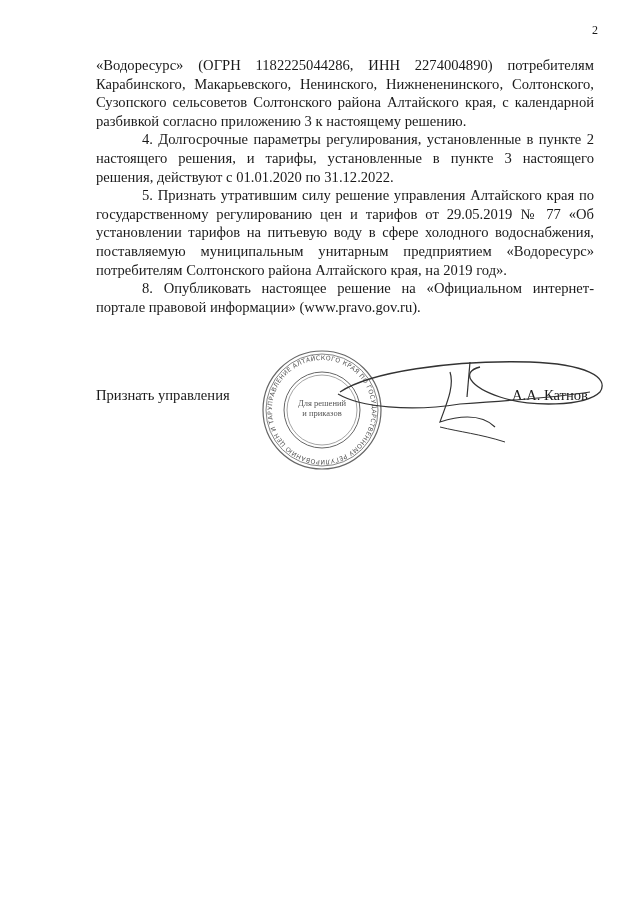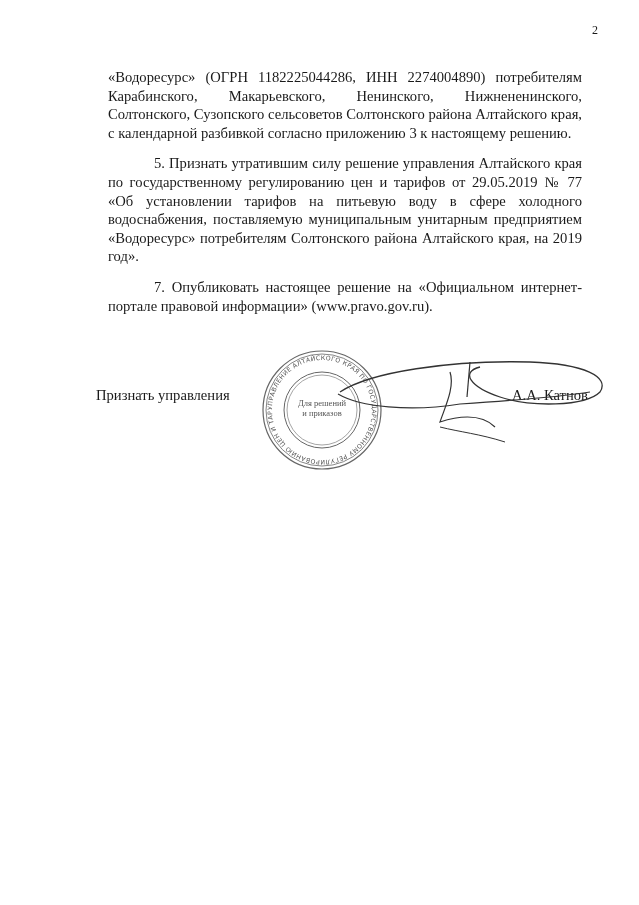--- a/index.html
+++ b/index.html
@@ -1,37 +1,38 @@
 <!DOCTYPE html>
 <html><head>
 <meta charset="utf-8">
 <style>
   html, body { margin: 0; padding: 0; background: #ffffff; }
   body { width: 639px; height: 905px; position: relative; overflow: hidden;
          font-family: "Liberation Serif", "DejaVu Serif", serif; color: #1a1a1a; }
   .page-num { position: absolute; top: 23px; left: 592px; font-size: 12px; }
   .body-text { position: absolute; left: 96px; top: 56px; width: 498px;
                font-size: 14.6px; line-height: 18.6px; text-align: justify; }
-  .body-text p { margin: 12px; }
+  .body-text p { margin: 0; }
   .indent { text-indent: 46px; }
   .sign-row { position: absolute; top: 387px; left: 96px; width: 498px; font-size: 14.6px; }
   .sign-title { position: absolute; left: 0; top: 0; white-space: nowrap; }
   .sign-name { position: absolute; right: 6px; top: 0; white-space: nowrap; }
   .stamp { position: absolute; left: 261px; top: 349px; width: 122px; height: 122px; }
   .signature { position: absolute; left: 330px; top: 352px; width: 290px; height: 95px; }
 </style>
 </head>
 <body>
 
 <div class="page-num">2</div>
 
 <div class="body-text">
   <p>«Водоресурс» (ОГРН 1182225044286, ИНН 2274004890) потребителям Карабинского, Макарьевского, Ненинского, Нижнененинского, Солтонского, Сузопского сельсоветов Солтонского района Алтайского края, с календарной разбивкой согласно приложению 3 к настоящему решению.</p>
+  <p class="indent">4. Долгосрочные параметры регулирования, установленные в пункте 2 настоящего решения, и тарифы, установленные в пункте 3 настоящего решения, действуют с 01.01.2020 по 31.12.2022.</p>
   <p class="indent">5. Признать утратившим силу решение управления Алтайского края по государственному регулированию цен и тарифов от 29.05.2019 № 77 «Об установлении тарифов на питьевую воду в сфере холодного водоснабжения, поставляемую муниципальным унитарным предприятием «Водоресурс» потребителям Солтонского района Алтайского края, на 2019 год».</p>
-  <p class="indent">7. Опубликовать настоящее решение на «Официальном интернет-портале правовой информации» (www.pravo.gov.ru).</p>
+  <p class="indent">8. Опубликовать настоящее решение на «Официальном интернет-портале правовой информации» (www.pravo.gov.ru).</p>
 </div>
 
 <div class="sign-row">
   <span class="sign-title">Признать управления</span>
   <span class="sign-name">А.А. Катнов</span>
 </div>
 
 <svg class="stamp" viewBox="0 0 122 122">
   <defs>
     <path id="ringPath" d="M61,61 m-50,0 a50,50 0 1,1 100,0 a50,50 0 1,1 -100,0"></path>

